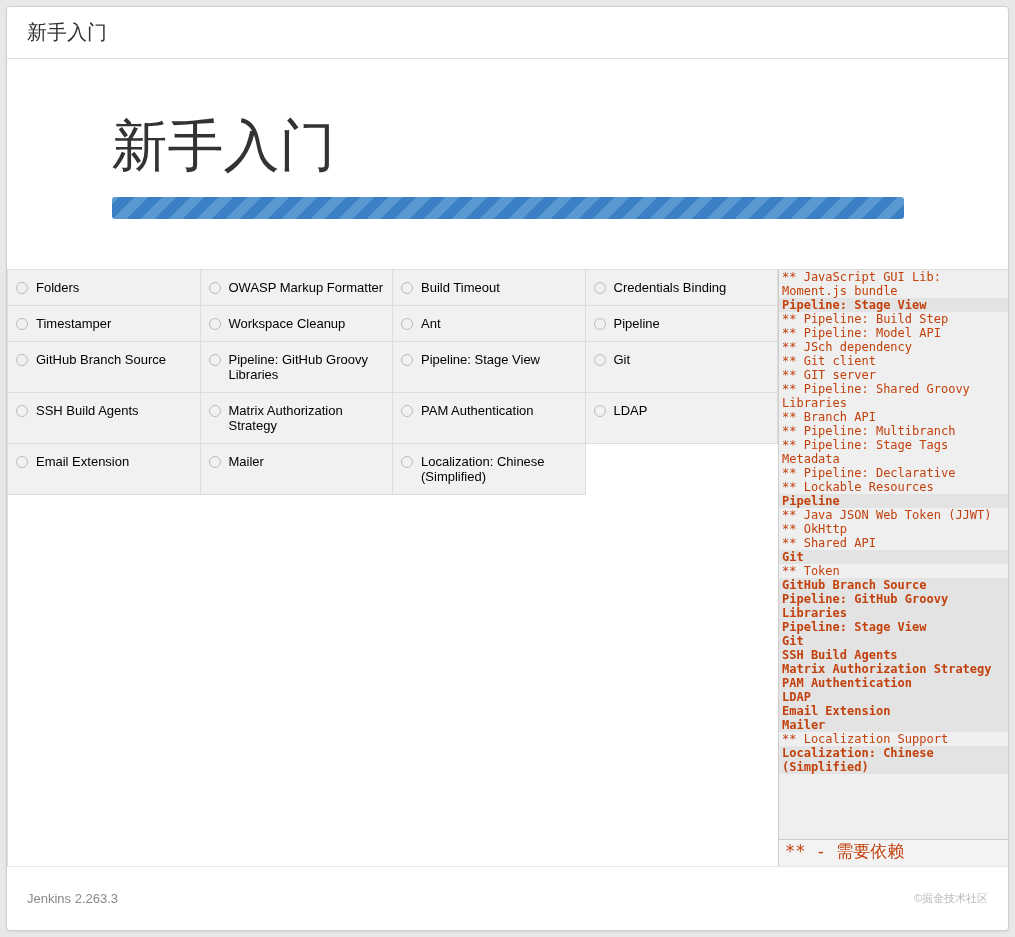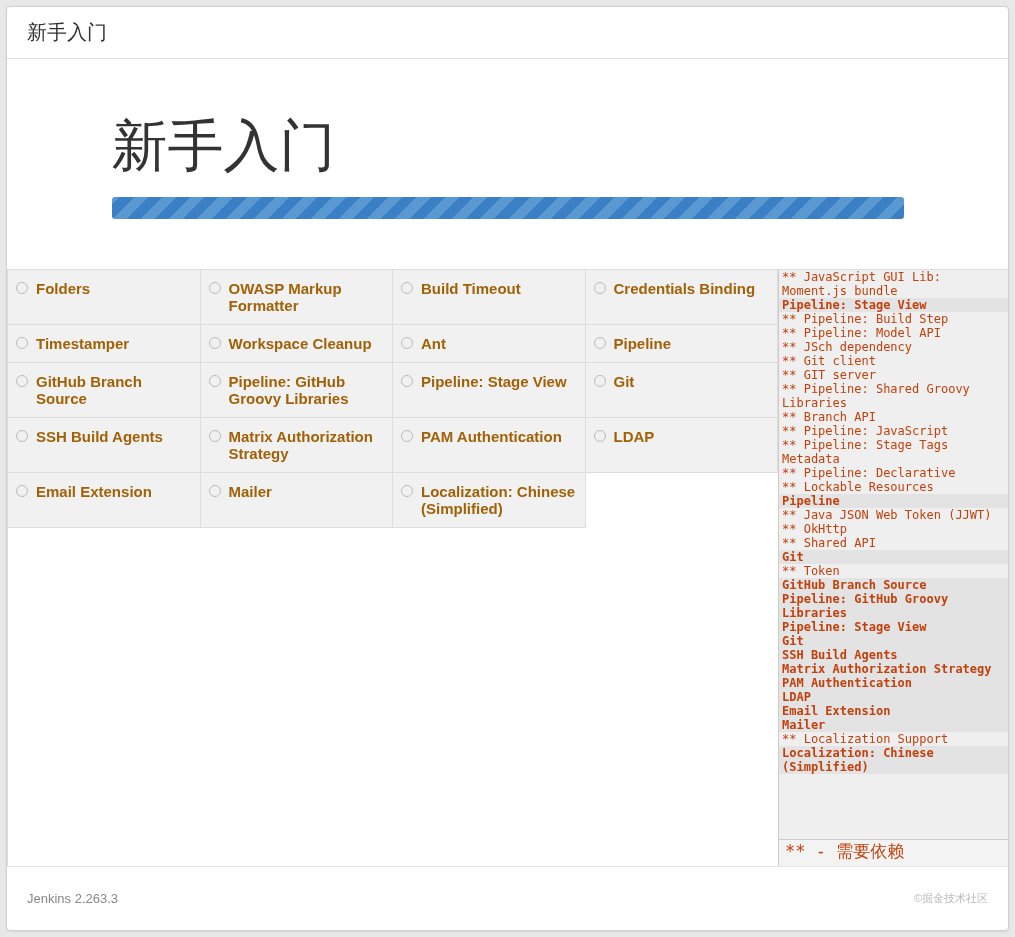--- a/index.html
+++ b/index.html
@@ -50,25 +50,24 @@
   display: flex;
   overflow: hidden;
   border-top: 1px solid #ddd;
 }
 .grid {
   flex: 1;
   display: grid;
   grid-template-columns: repeat(4, 1fr);
   grid-auto-rows: min-content;
   border-left: 1px solid #ddd;
-  font-size: 15px;
-  color: #a16207;
+  font-size: 13px;
+  color: #000000;
   align-content: start;
   overflow: auto;
-  font-weight: bold;
 }
 .cell {
   border-right: 1px solid #ddd;
   border-bottom: 1px solid #ddd;
   padding: 10px 8px 10px 8px;
   display: flex;
   align-items: flex-start;
   gap: 8px;
   background: #f1f1f1;
 }
@@ -213,21 +212,21 @@
       <div class="log-body" id="log-body">
           <div class="log-row">** JavaScript GUI Lib: Moment.js bundle</div>
           <div class="log-row b bg">Pipeline: Stage View</div>
           <div class="log-row">** Pipeline: Build Step</div>
           <div class="log-row">** Pipeline: Model API</div>
           <div class="log-row">** JSch dependency</div>
           <div class="log-row">** Git client</div>
           <div class="log-row">** GIT server</div>
           <div class="log-row">** Pipeline: Shared Groovy Libraries</div>
           <div class="log-row">** Branch API</div>
-          <div class="log-row">** Pipeline: JavaScript</div>
+          <div class="log-row">** Pipeline: Multibranch</div>
           <div class="log-row">** Pipeline: Stage Tags Metadata</div>
           <div class="log-row">** Pipeline: Declarative</div>
           <div class="log-row">** Lockable Resources</div>
           <div class="log-row b bg">Pipeline</div>
           <div class="log-row">** Java JSON Web Token (JJWT)</div>
           <div class="log-row">** OkHttp</div>
           <div class="log-row">** Shared API</div>
           <div class="log-row b bg">Git</div>
           <div class="log-row">** Token</div>
           <div class="log-row b bg">GitHub Branch Source</div>

